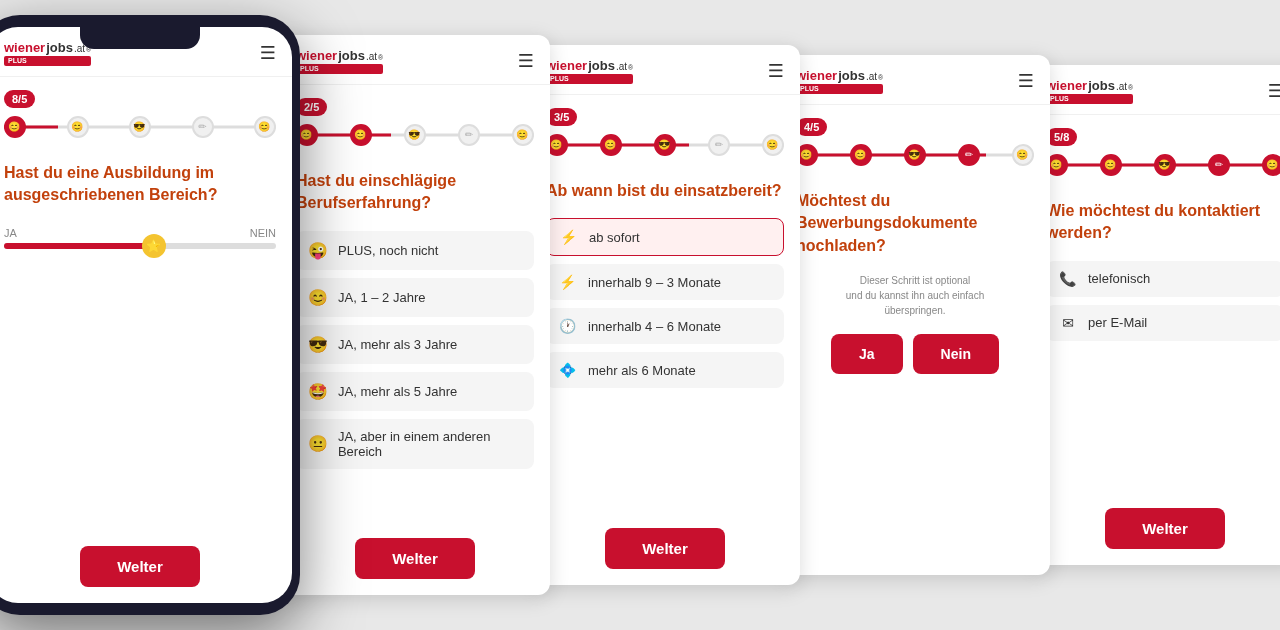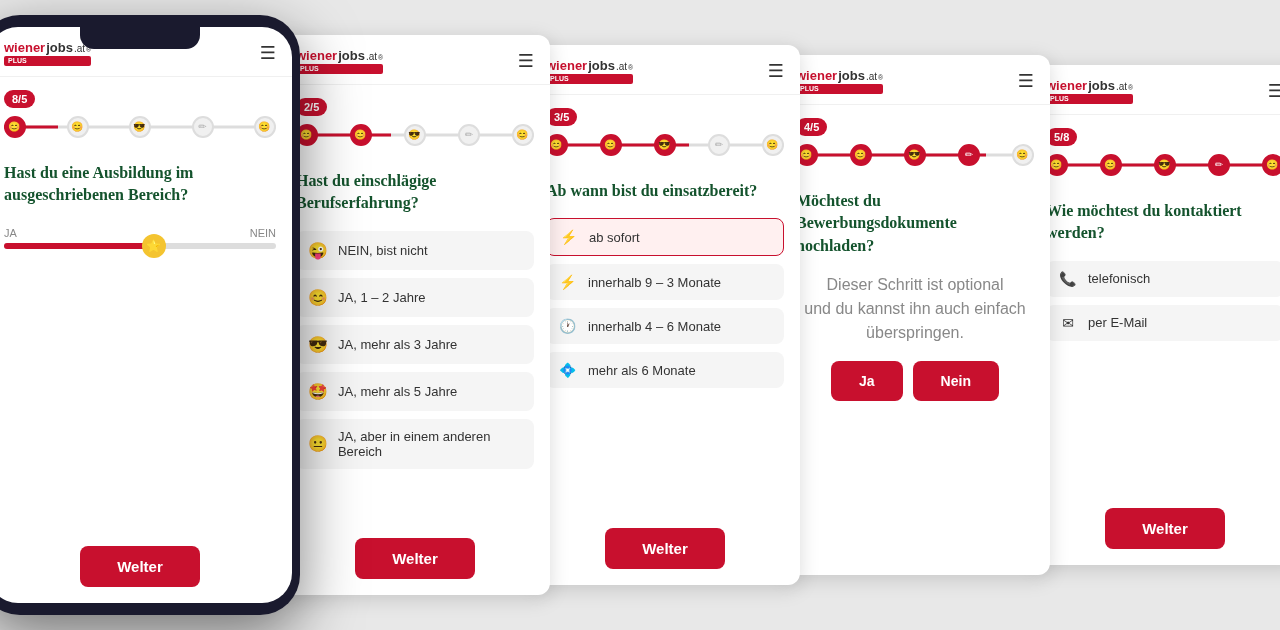--- a/index.html
+++ b/index.html
@@ -163,24 +163,23 @@
     }
 
     
     .question-area {
       padding: 16px 16px 8px;
       flex: 1;
     }
     .question-title {
       font-size: 16px;
       font-weight: bold;
-      color: #14532d;
+      color: #c2410c;
       line-height: 1.4;
       margin-bottom: 16px;
-      font-family: Liberation Serif, serif;
     }
 
     
     .slider-container {
       margin: 20px 0;
     }
     .slider-labels {
       display: flex;
       justify-content: space-between;
       font-size: 11px;
@@ -258,21 +257,21 @@
       font-size: 15px;
       font-weight: bold;
       cursor: pointer;
       display: block;
       margin: 0 auto;
       min-width: 120px;
     }
 
     
     .optional-text {
-      font-size: 16px;
+      font-size: 10px;
       color: #888;
       text-align: center;
       line-height: 1.5;
       margin: 8px 0 16px;
     }
     .action-buttons {
       display: flex;
       gap: 10px;
       justify-content: center;
       margin: 10px 0;
@@ -412,21 +411,21 @@
           <div class="pdot inactive">✏</div>
           <div class="pdot inactive">😊</div>
         </div>
       </div>
     </div>
 
     <div class="question-area">
       <div class="question-title">Hast du einschlägige Berufserfahrung?</div>
       <div class="option-item">
         <span class="option-emoji">😜</span>
-        <span>NEIN, bist nicht</span>
+        <span>PLUS, noch nicht</span>
       </div>
       <div class="option-item">
         <span class="option-emoji">😊</span>
         <span>JA, 1 – 2 Jahre</span>
       </div>
       <div class="option-item">
         <span class="option-emoji">😎</span>
         <span>JA, mehr als 3 Jahre</span>
       </div>
       <div class="option-item">

